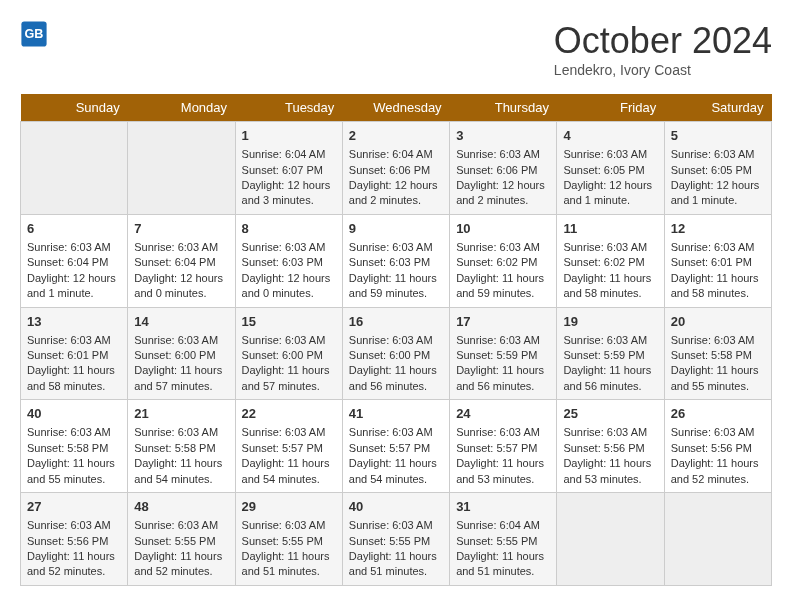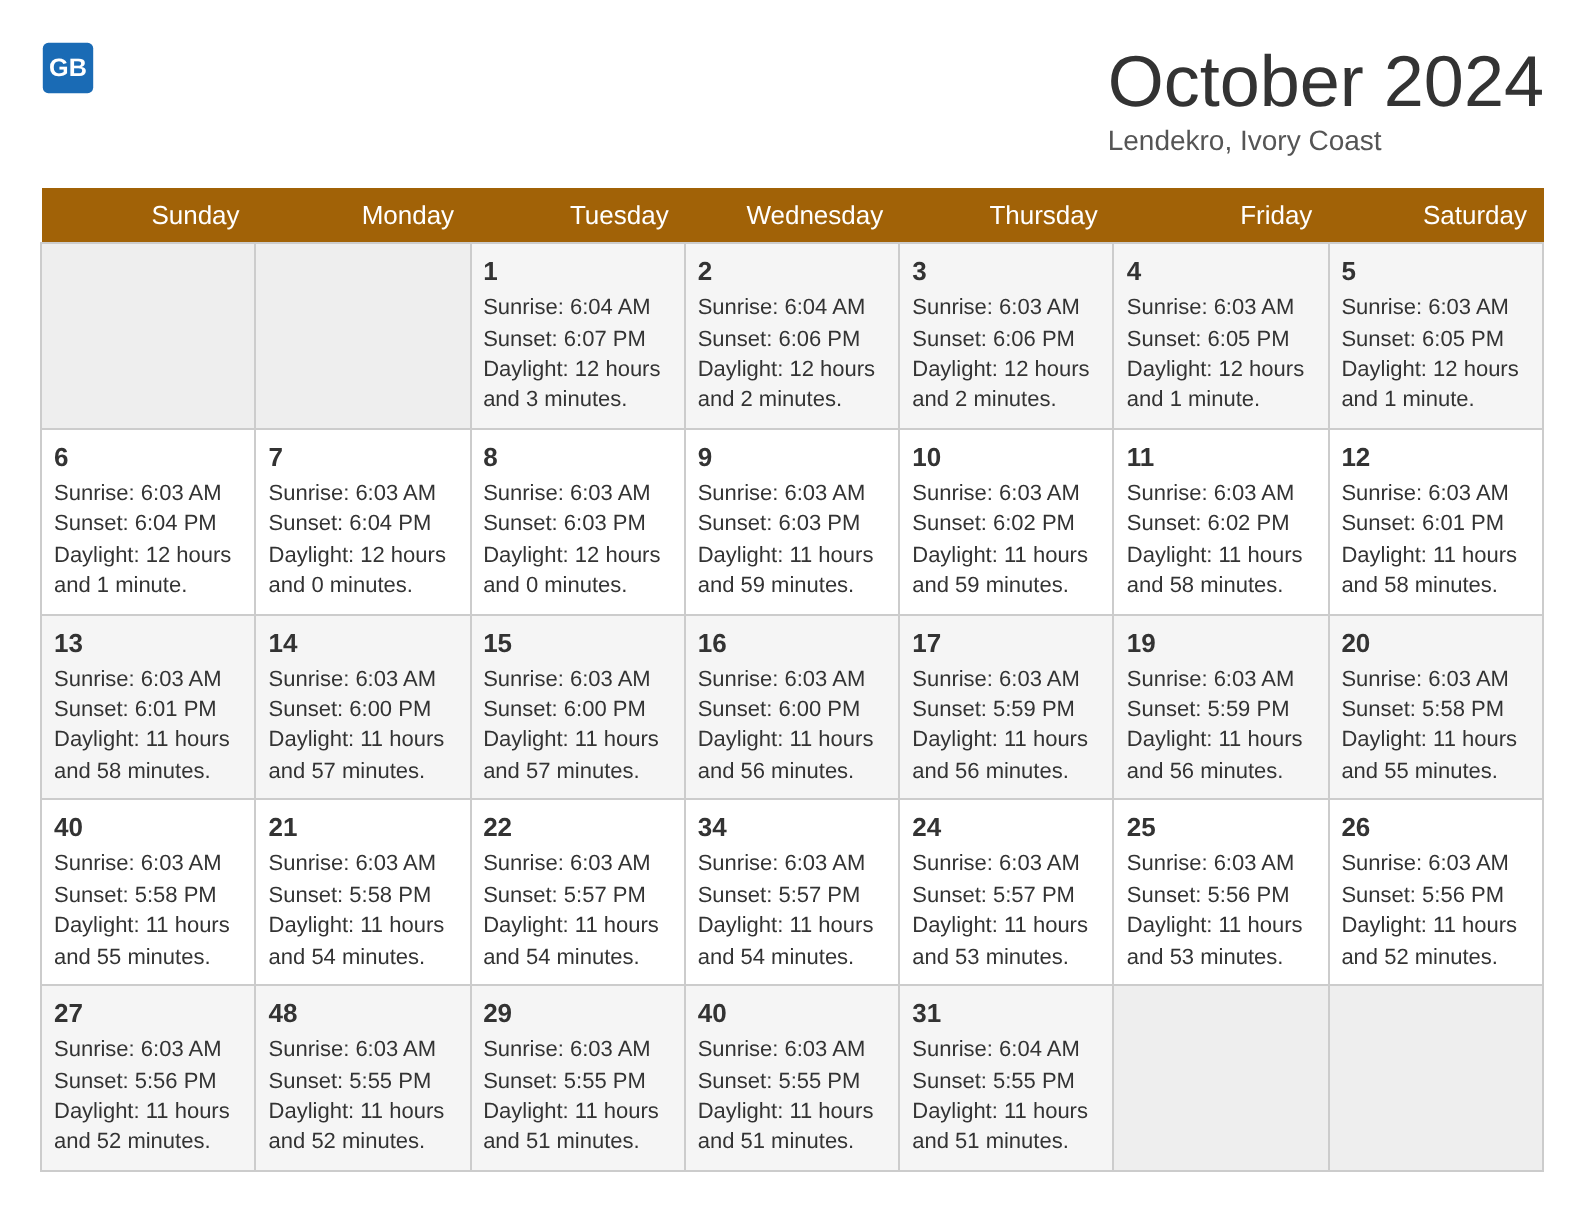--- a/index.html
+++ b/index.html
@@ -241,21 +241,21 @@
           <div>Sunset: 5:58 PM</div>
           <div>Daylight: 11 hours and 54 minutes.</div>
         </td>
         <td>
           <span class="day-num">22</span>
           <div>Sunrise: 6:03 AM</div>
           <div>Sunset: 5:57 PM</div>
           <div>Daylight: 11 hours and 54 minutes.</div>
         </td>
         <td>
-          <span class="day-num">34</span>
+          <span class="day-num">41</span>
           <div>Sunrise: 6:03 AM</div>
           <div>Sunset: 5:57 PM</div>
           <div>Daylight: 11 hours and 54 minutes.</div>
         </td>
         <td>
           <span class="day-num">24</span>
           <div>Sunrise: 6:03 AM</div>
           <div>Sunset: 5:57 PM</div>
           <div>Daylight: 11 hours and 53 minutes.</div>
         </td>

